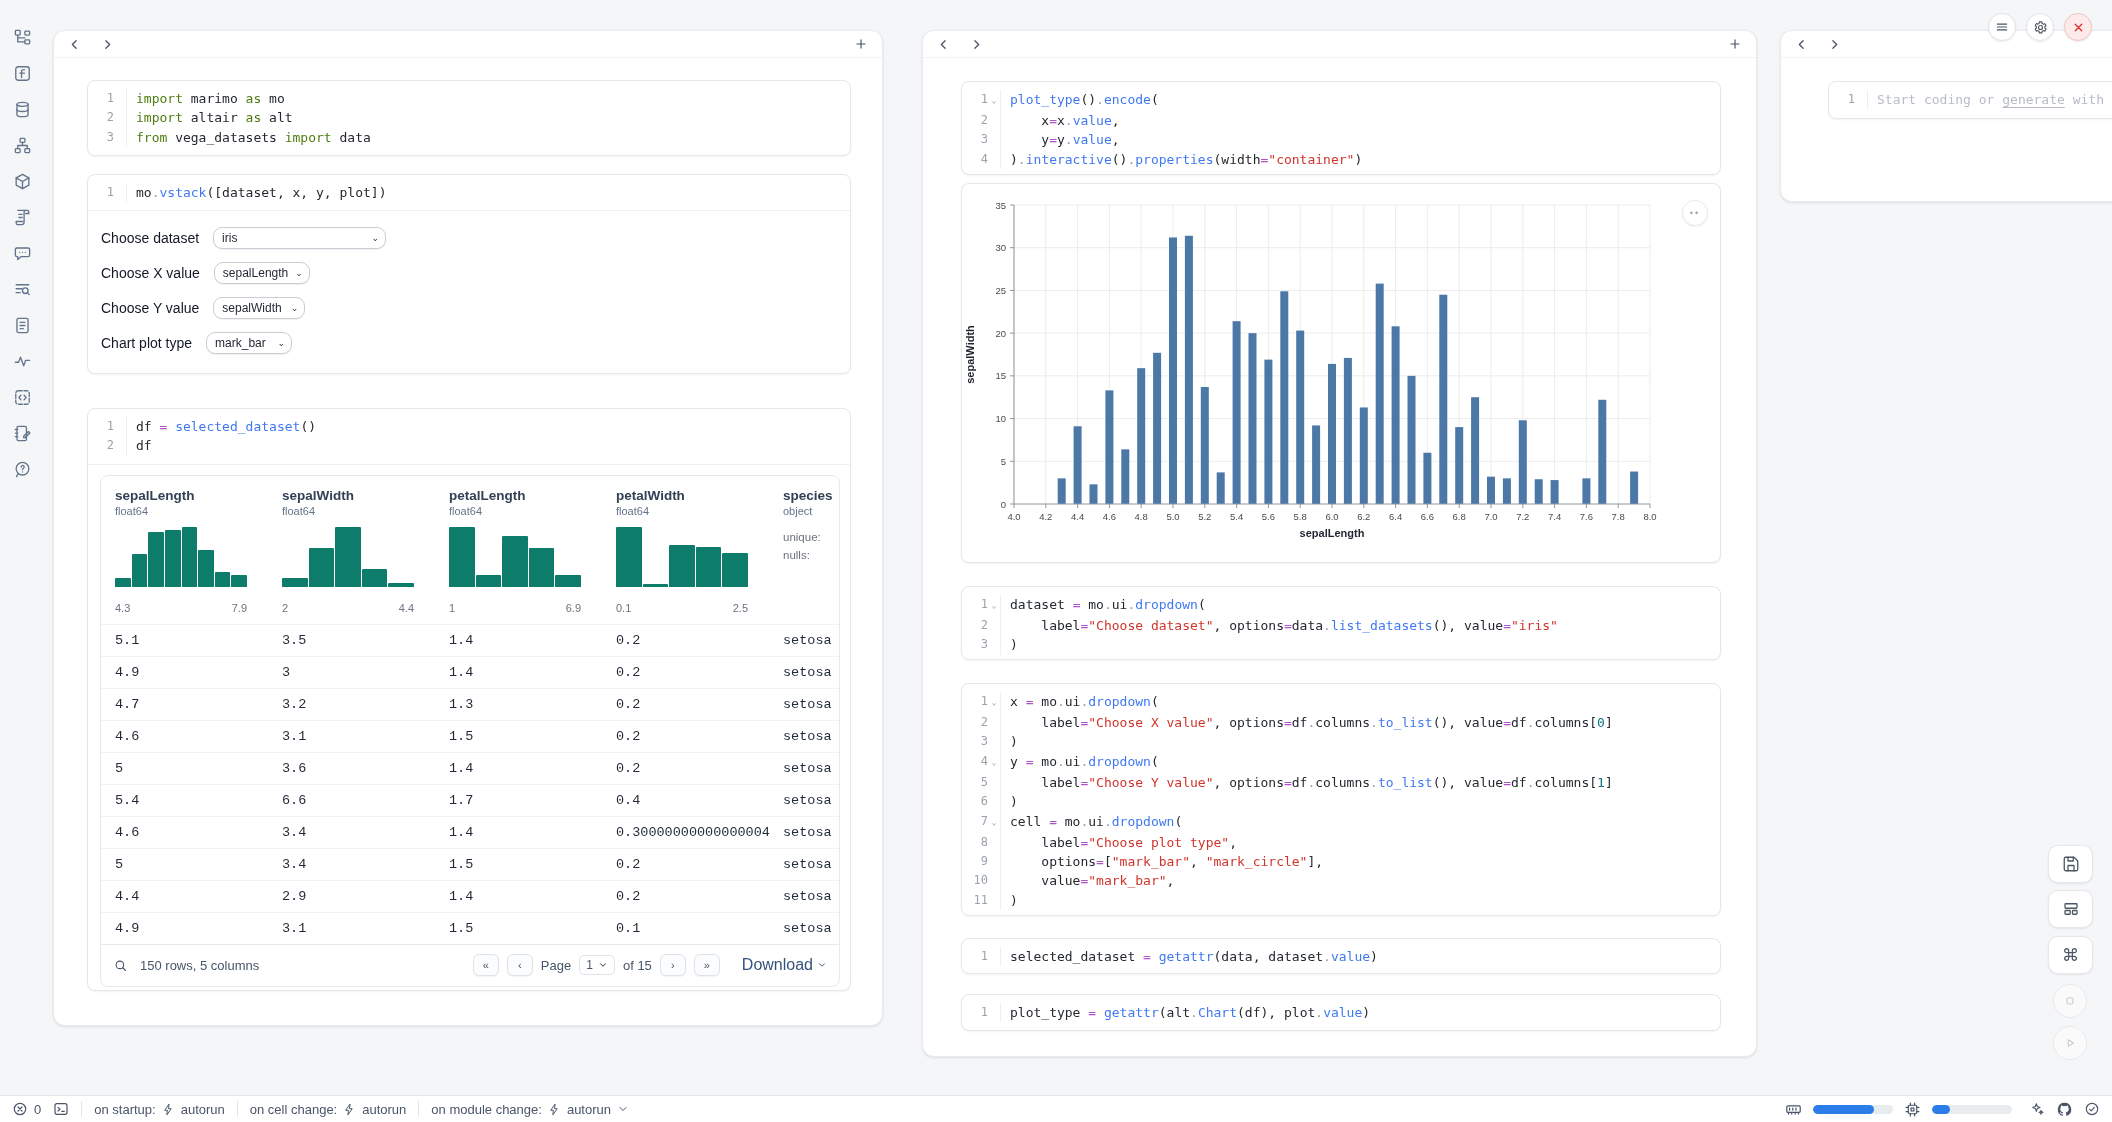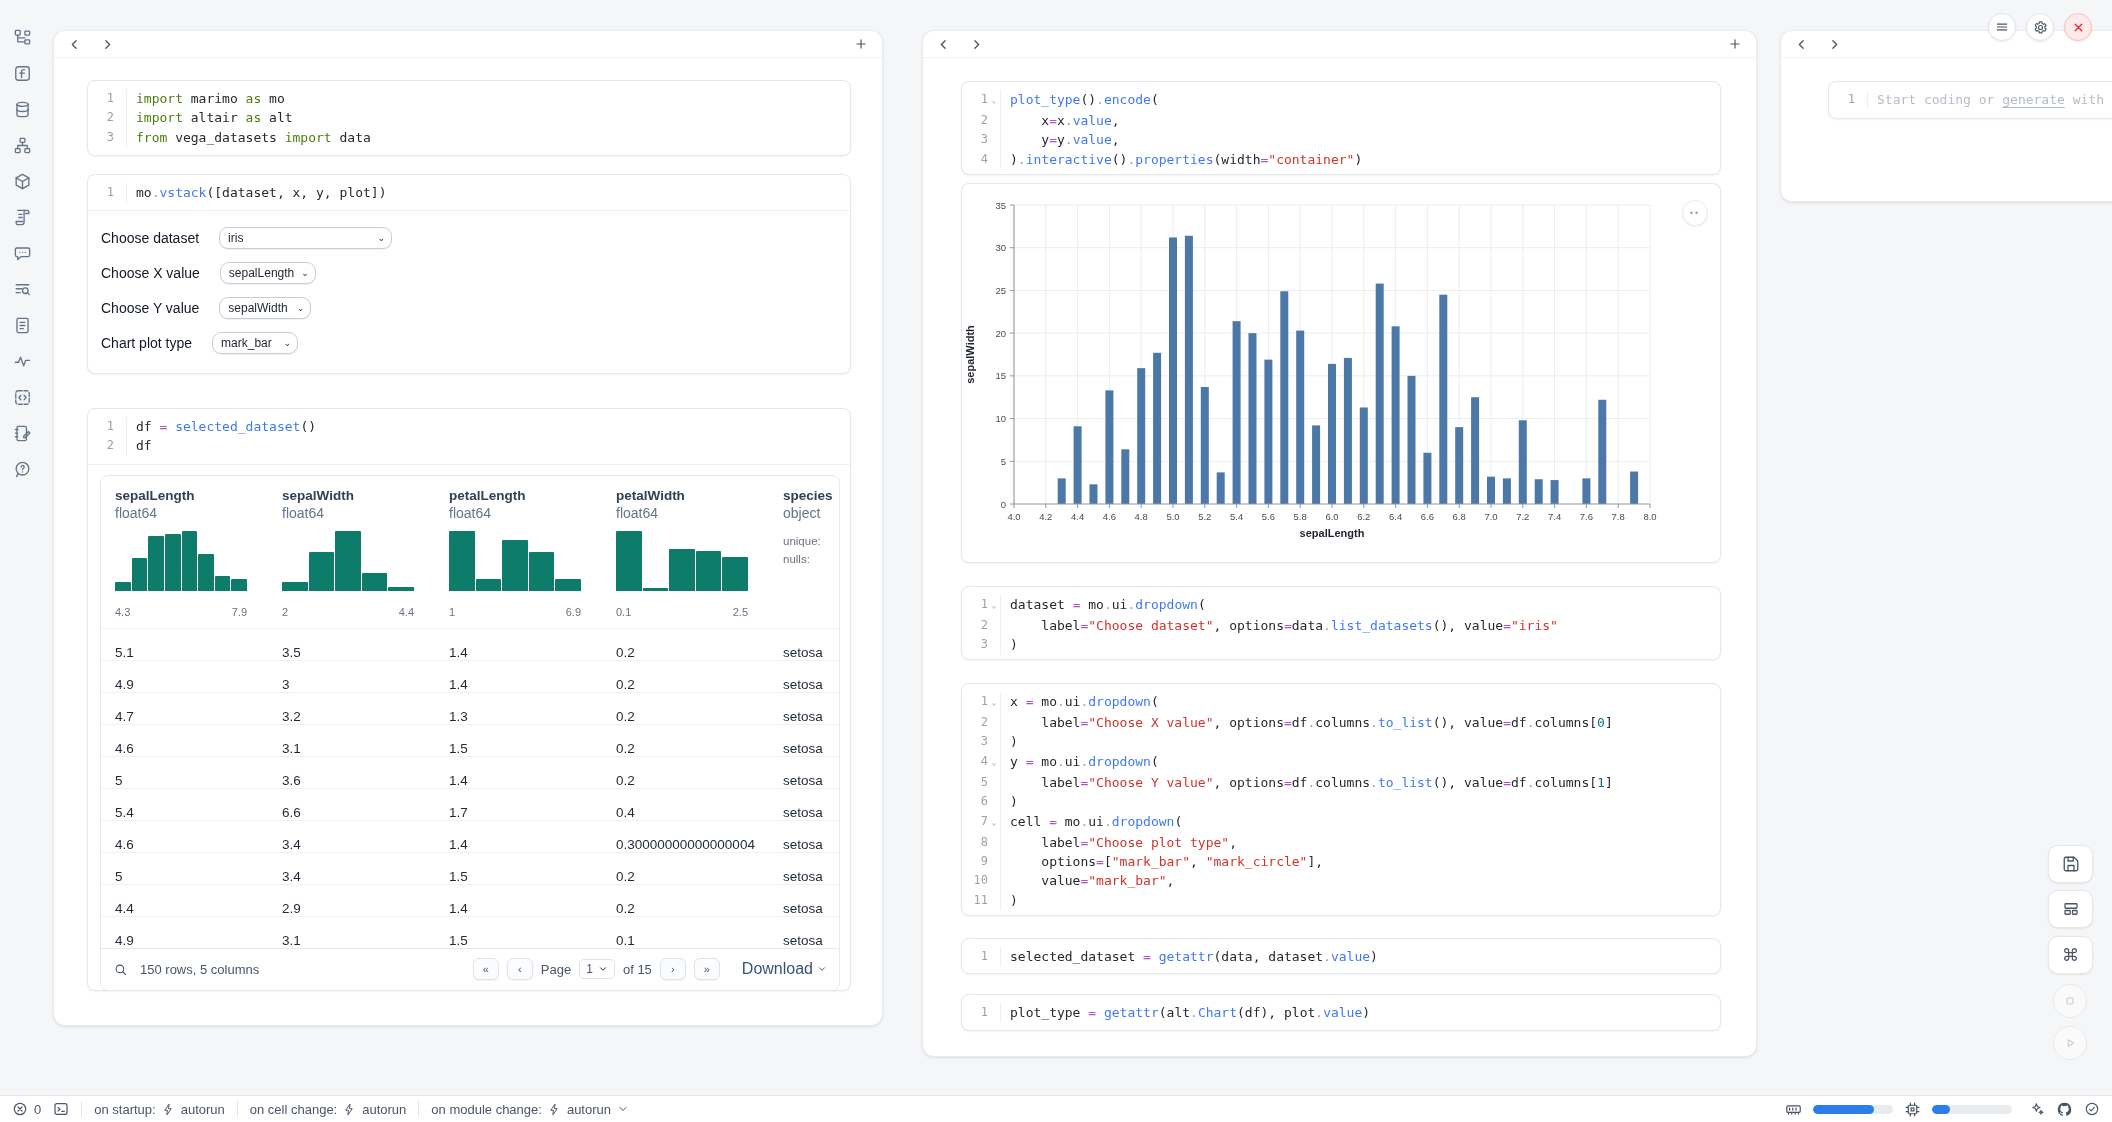--- a/index.html
+++ b/index.html
@@ -49,42 +49,42 @@
   .ln { width:26px; flex:none; text-align:right; color:#9aa3ad; font-size:12px; }
   .fold { width:12px; flex:none; color:#9aa3ad; font-size:8px; text-align:center; line-height:21px; cursor:pointer;}
   .gutter-line { width:1px; flex:none; background:#edf0f2; margin-right:9px; }
   .src { white-space:pre; }
   .tk-k { color:#4d7c0f; } .tk-f { color:#4078f2; } .tk-s { color:#d0342c; }
   .tk-o { color:#b052c8; } .tk-d { color:#98a0aa; } .tk-n { color:#0b7285; } .tk-t { color:#24292f; }
   .divider { height:1px; background:#eef0f3; }
   
   .controls { padding:16px 0 14px 13px; }
   .ctl-row { display:flex; align-items:center; margin-bottom:13px; height:22px; }
-  .ctl-row label { font-size:14px; color:#121826; margin-right:20px; }
+  .ctl-row label { font-size:14px; color:#121826; margin-right:14px; }
   .ui-select {
     display:inline-flex; align-items:center; justify-content:space-between;
     height:22px; border:1px solid #c9ced6; border-radius:9px; background:#fff;
     box-shadow:0 1px 1px rgba(15,23,42,.06); padding:0 6px 0 8px;
     font-size:12px; color:#1f2430; cursor:pointer;
   }
   .ui-select .chev { font-size:9px; color:#333; margin-left:6px; }
   
   .mtable {
     margin:10px 12px 12px 12px; width:740px;
     border:1px solid #e7e9ec; border-radius:8px; overflow:hidden;
   }
   .th-row { display:flex; }
   .th { width:167px; flex:none; padding:12px 0 10px 14px; }
   .th .cname { font-size:13.5px; font-weight:bold; color:#334155; }
-  .th .ctype { font-size:14px; color:#64748b; margin-top:2px; }
+  .th .ctype { font-size:11px; color:#64748b; margin-top:2px; }
   .hist { width:132px; height:60px; display:flex; align-items:flex-end; gap:1px; margin-top:10px; }
   .hist div { flex:1; background:#0e7c6b; border-radius:1px 1px 0 0; }
   .ranges { width:132px; display:flex; justify-content:space-between; font-size:11px; color:#6b7280; margin-top:15px; }
   .cstats { margin-top:12px; font-size:11.5px; color:#6b7280; line-height:1.55; white-space:nowrap; }
-  .tr { display:flex; height:32px; align-items:flex-end; border-top:1px solid #f1f2f4; }
+  .tr { display:flex; height:32px; align-items:center; border-top:1px solid #f1f2f4;font-family:Liberation Mono, monospace; }
   .td { width:167px; flex:none; padding-left:14px; font-size:13.5px; color:#1f2937; white-space:nowrap; }
   .tfoot { display:flex; align-items:center; height:42px; border-top:1px solid #e7e9ec; padding:8px 12px; gap:8px; font-size:13px; color:#475569; }
   .tfoot .summary { margin-left:4px; }
   .pg-btn {
     width:26px; height:22px; border:1px solid #dfe3e8; border-radius:6px; background:#fbfcfd;
     box-shadow:0 1px 1px rgba(15,23,42,.05); color:#4a5568; font-size:11px; cursor:pointer;
     display:flex; align-items:center; justify-content:center;
   }
   .page-select {
     display:inline-flex; align-items:center; gap:5px; height:20px;

